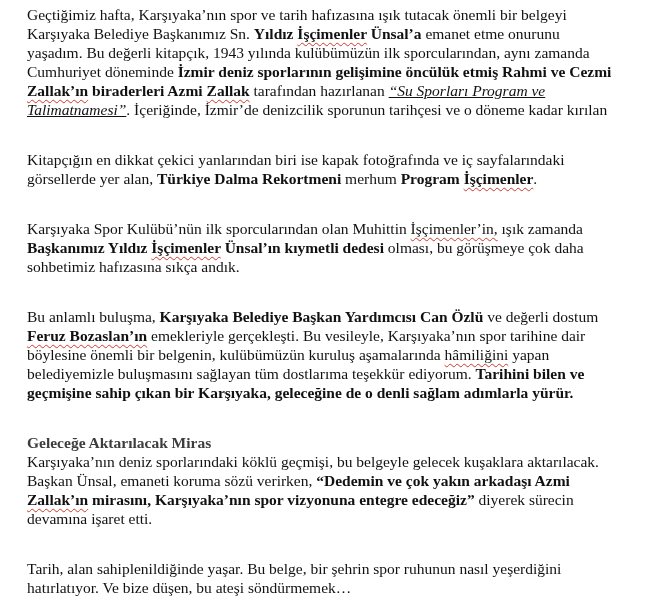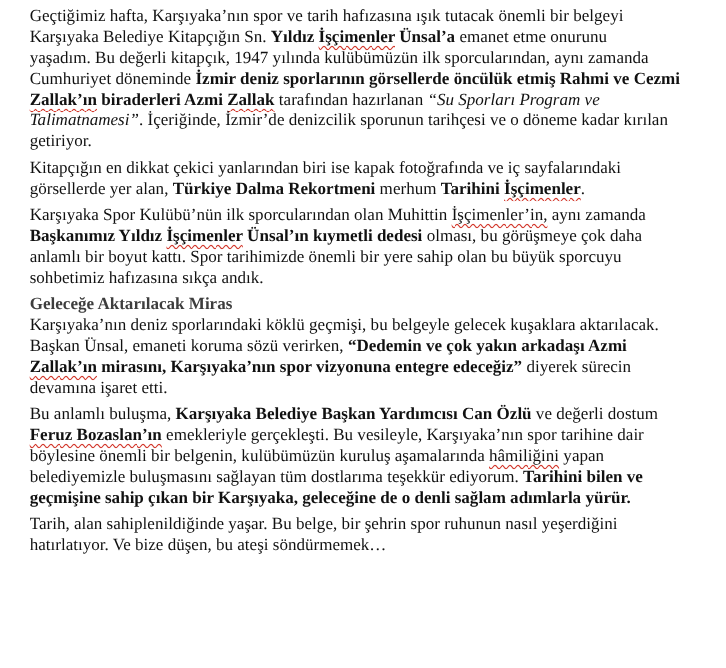--- a/index.html
+++ b/index.html
@@ -14,68 +14,66 @@
   }
   .doc {
     box-sizing: border-box;
     width: 660px;
     padding: 5px 24px 0 27px;
     font-family: "Liberation Serif", "DejaVu Serif", serif;
     font-size: 15.5px;
     line-height: 19px;
     color: #111111;
   }
-  .block + .block { margin-top: 5px; font-family: Liberation Serif, serif; }
+  .block + .block { margin-top: 31px; font-family: Liberation Serif, serif; }
   .line { white-space: nowrap; }
   .run-b { font-weight: bold; }
-  .run-i { font-style: italic; }
+  .run-i { font-style: italic; text-decoration: underline; }
   .run-h { font-weight: bold; color: #3d3d3d; }
   .run-sq {
     text-decoration-line: underline;
     text-decoration-style: wavy;
     text-decoration-color: #d2372b;
     text-decoration-thickness: 1px;
     text-underline-offset: 3px;
     text-decoration-skip-ink: none;
   }
 </style>
 </head>
 <body>
 
 <div class="doc">
     <div class="block">
       <div class="line"><span class="">Geçtiğimiz hafta, Karşıyaka’nın spor ve tarih hafızasına ışık tutacak önemli bir belgeyi</span></div>
-      <div class="line"><span class="">Karşıyaka Belediye Kitapçığın Sn. </span><span class=" run-b">Yıldız </span><span class=" run-b run-sq">İşçimenler</span><span class=" run-b"> Ünsal’a</span><span class=""> emanet etme onurunu</span></div>
-      <div class="line"><span class="">yaşadım. Bu değerli kitapçık, 1947 yılında kulübümüzün ilk sporcularından, aynı zamanda</span></div>
-      <div class="line"><span class="">Cumhuriyet döneminde </span><span class=" run-b">İzmir deniz sporlarının görsellerde öncülük etmiş Rahmi ve Cezmi</span></div>
+      <div class="line"><span class="">Karşıyaka Belediye Başkanımız Sn. </span><span class=" run-b">Yıldız </span><span class=" run-b run-sq">İşçimenler</span><span class=" run-b"> Ünsal’a</span><span class=""> emanet etme onurunu</span></div>
+      <div class="line"><span class="">yaşadım. Bu değerli kitapçık, 1943 yılında kulübümüzün ilk sporcularından, aynı zamanda</span></div>
+      <div class="line"><span class="">Cumhuriyet döneminde </span><span class=" run-b">İzmir deniz sporlarının gelişimine öncülük etmiş Rahmi ve Cezmi</span></div>
       <div class="line"><span class=" run-b run-sq">Zallak’ın</span><span class=" run-b"> biraderleri Azmi </span><span class=" run-b run-sq">Zallak</span><span class=""> tarafından hazırlanan </span><span class=" run-i">“Su Sporları Program ve</span></div>
       <div class="line"><span class=" run-i">Talimatnamesi”</span><span class="">. İçeriğinde, İzmir’de denizcilik sporunun tarihçesi ve o döneme kadar kırılan</span></div>
-      <div class="line"><span class="">getiriyor.</span></div>
     </div>
     <div class="block">
       <div class="line"><span class="">Kitapçığın en dikkat çekici yanlarından biri ise kapak fotoğrafında ve iç sayfalarındaki</span></div>
-      <div class="line"><span class="">görsellerde yer alan, </span><span class=" run-b">Türkiye Dalma Rekortmeni</span><span class=""> merhum </span><span class=" run-b">Tarihini </span><span class=" run-b run-sq">İşçimenler</span><span class="">.</span></div>
+      <div class="line"><span class="">görsellerde yer alan, </span><span class=" run-b">Türkiye Dalma Rekortmeni</span><span class=""> merhum </span><span class=" run-b">Program </span><span class=" run-b run-sq">İşçimenler</span><span class="">.</span></div>
     </div>
     <div class="block">
-      <div class="line"><span class="">Karşıyaka Spor Kulübü’nün ilk sporcularından olan Muhittin </span><span class=" run-sq">İşçimenler’in,</span><span class=""> aynı zamanda</span></div>
+      <div class="line"><span class="">Karşıyaka Spor Kulübü’nün ilk sporcularından olan Muhittin </span><span class=" run-sq">İşçimenler’in,</span><span class=""> ışık zamanda</span></div>
       <div class="line"><span class=" run-b">Başkanımız Yıldız </span><span class=" run-b run-sq">İşçimenler</span><span class=" run-b"> Ünsal’ın kıymetli dedesi</span><span class=""> olması, bu görüşmeye çok daha</span></div>
-      <div class="line"><span class="">anlamlı bir boyut kattı. Spor tarihimizde önemli bir yere sahip olan bu büyük sporcuyu</span></div>
       <div class="line"><span class="">sohbetimiz hafızasına sıkça andık.</span></div>
+    </div>
+    <div class="block">
+      <div class="line"><span class="">Bu anlamlı buluşma, </span><span class=" run-b">Karşıyaka Belediye Başkan Yardımcısı Can Özlü</span><span class=""> ve değerli dostum</span></div>
+      <div class="line"><span class=" run-b run-sq">Feruz Bozaslan’ın</span><span class=""> emekleriyle gerçekleşti. Bu vesileyle, Karşıyaka’nın spor tarihine dair</span></div>
+      <div class="line"><span class="">böylesine önemli bir belgenin, kulübümüzün kuruluş aşamalarında </span><span class=" run-sq">hâmiliğini</span><span class=""> yapan</span></div>
+      <div class="line"><span class="">belediyemizle buluşmasını sağlayan tüm dostlarıma teşekkür ediyorum. </span><span class=" run-b">Tarihini bilen ve</span></div>
+      <div class="line"><span class=" run-b">geçmişine sahip çıkan bir Karşıyaka, geleceğine de o denli sağlam adımlarla yürür.</span></div>
     </div>
     <div class="block">
       <div class="line"><span class=" run-h">Geleceğe Aktarılacak Miras</span></div>
       <div class="line"><span class="">Karşıyaka’nın deniz sporlarındaki köklü geçmişi, bu belgeyle gelecek kuşaklara aktarılacak.</span></div>
       <div class="line"><span class="">Başkan Ünsal, emaneti koruma sözü verirken, </span><span class=" run-b">“Dedemin ve çok yakın arkadaşı Azmi</span></div>
       <div class="line"><span class=" run-b run-sq">Zallak’ın</span><span class=" run-b"> mirasını, Karşıyaka’nın spor vizyonuna entegre edeceğiz”</span><span class=""> diyerek sürecin</span></div>
       <div class="line"><span class="">devamına işaret etti.</span></div>
     </div>
     <div class="block">
-      <div class="line"><span class="">Bu anlamlı buluşma, </span><span class=" run-b">Karşıyaka Belediye Başkan Yardımcısı Can Özlü</span><span class=""> ve değerli dostum</span></div>
-      <div class="line"><span class=" run-b run-sq">Feruz Bozaslan’ın</span><span class=""> emekleriyle gerçekleşti. Bu vesileyle, Karşıyaka’nın spor tarihine dair</span></div>
-      <div class="line"><span class="">böylesine önemli bir belgenin, kulübümüzün kuruluş aşamalarında </span><span class=" run-sq">hâmiliğini</span><span class=""> yapan</span></div>
-      <div class="line"><span class="">belediyemizle buluşmasını sağlayan tüm dostlarıma teşekkür ediyorum. </span><span class=" run-b">Tarihini bilen ve</span></div>
-      <div class="line"><span class=" run-b">geçmişine sahip çıkan bir Karşıyaka, geleceğine de o denli sağlam adımlarla yürür.</span></div>
-    </div>
-    <div class="block">
       <div class="line"><span class="">Tarih, alan sahiplenildiğinde yaşar. Bu belge, bir şehrin spor ruhunun nasıl yeşerdiğini</span></div>
       <div class="line"><span class="">hatırlatıyor. Ve bize düşen, bu ateşi söndürmemek…</span></div>
     </div>
   </div>
 
 </body></html>

